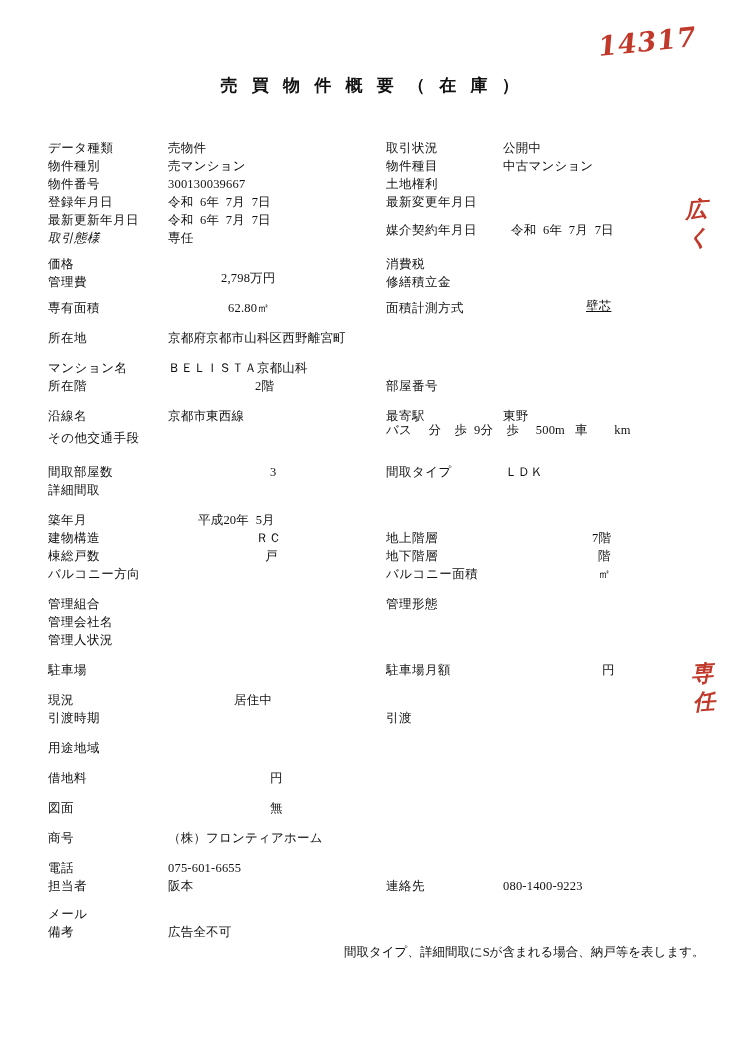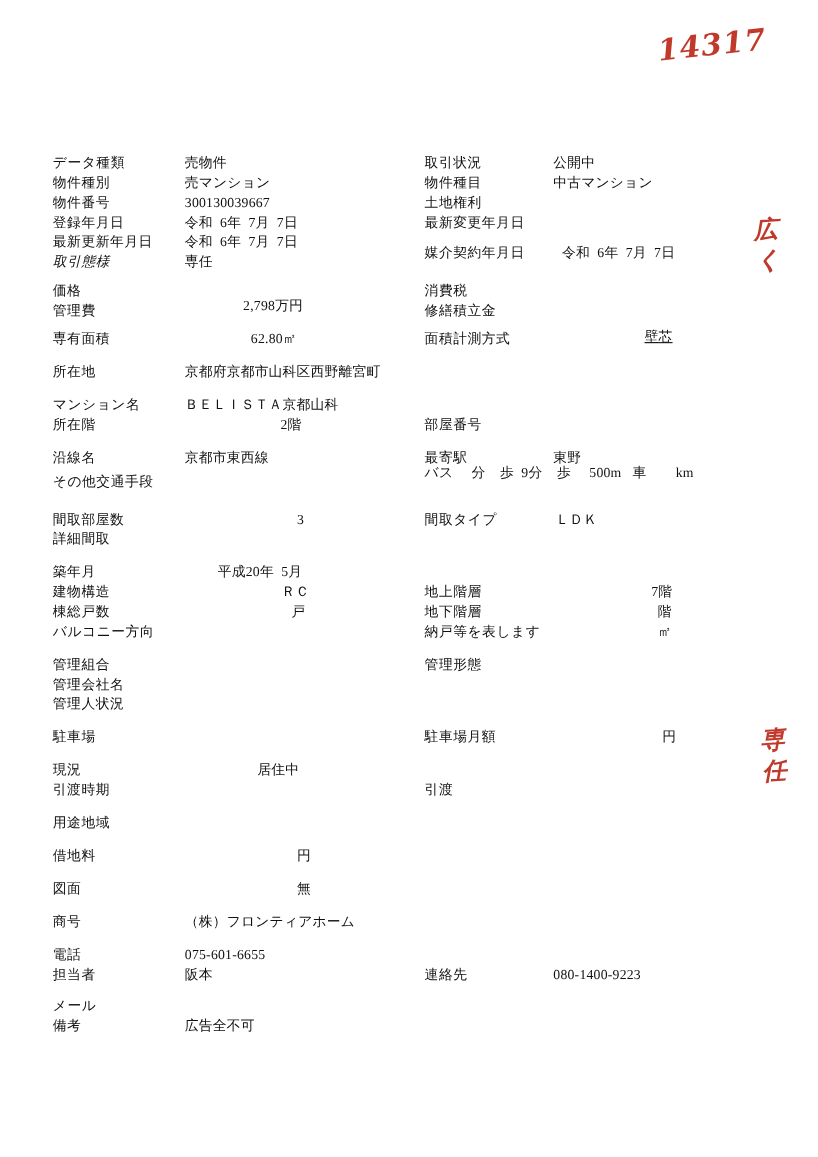--- a/index.html
+++ b/index.html
@@ -80,20 +80,21 @@
 <body>
 
 <div class="page">
 
   <div class="handwriting" id="hw-number">14317</div>
   <div class="handwriting" id="hw-right1">広
 く</div>
   <div class="handwriting" id="hw-right2">専
 任</div>
 
+  <div class="doc-title">売 買 物 件 概 要 （ 在 庫 ）</div>
 
   <div class="field label" style="left:48px; top:142px;">データ種類</div>
   <div class="field value" style="left:168px; top:142px;">売物件</div>
   <div class="field label" style="left:386px; top:142px;">取引状況</div>
   <div class="field value" style="left:503px; top:142px;">公開中</div>
 
   <div class="field label" style="left:48px; top:160px;text-align:center;">物件種別</div>
   <div class="field value" style="left:168px; top:160px;">売マンション</div>
   <div class="field label" style="left:386px; top:160px;">物件種目</div>
   <div class="field value" style="left:503px; top:160px;">中古マンション</div>
@@ -166,21 +167,21 @@
   <div class="field label" style="left:386px; top:532px;">地上階層</div>
   <div class="field value" style="left:592px; top:532px;">7階</div>
 
   <div class="field label" style="left:48px; top:550px;">棟総戸数</div>
   <div class="field value" style="left:265px; top:550px;">戸</div>
   <div class="field label" style="left:386px; top:550px;">地下階層</div>
   <div class="field value" style="left:598px; top:550px;">階</div>
 
   <div class="field label" style="left:48px; top:568px;">バルコニー方向</div>
   <div class="field value" style="left:265px; top:568px;"></div>
-  <div class="field label" style="left:386px; top:568px;">納戸等を表します</div>
+  <div class="field label" style="left:386px; top:568px;">バルコニー面積</div>
   <div class="field value" style="left:598px; top:568px;">㎡</div>
 
   <div class="field label" style="left:48px; top:598px;">管理組合</div>
   <div class="field label" style="left:386px; top:598px;">管理形態</div>
   <div class="field value" style="left:503px; top:598px;"></div>
 
   <div class="field label" style="left:48px; top:616px;">管理会社名</div>
   <div class="field value" style="left:218px; top:616px;"></div>
 
   <div class="field label" style="left:48px; top:634px;">管理人状況</div>
@@ -218,14 +219,15 @@
   <div class="field value" style="left:168px; top:880px;">阪本</div>
   <div class="field label" style="left:386px; top:880px;">連絡先</div>
   <div class="field value" style="left:503px; top:880px;">080-1400-9223</div>
 
   <div class="field label" style="left:48px; top:908px;">メール</div>
   <div class="field value" style="left:168px; top:908px;"></div>
 
   <div class="field label" style="left:48px; top:926px;">備考</div>
   <div class="field value" style="left:168px; top:926px;">広告全不可</div>
 
+  <div class="note" style="left:344px; top:944px;">間取タイプ、詳細間取にSが含まれる場合、納戸等を表します。</div>
 
 </div>
 
 </body></html>

